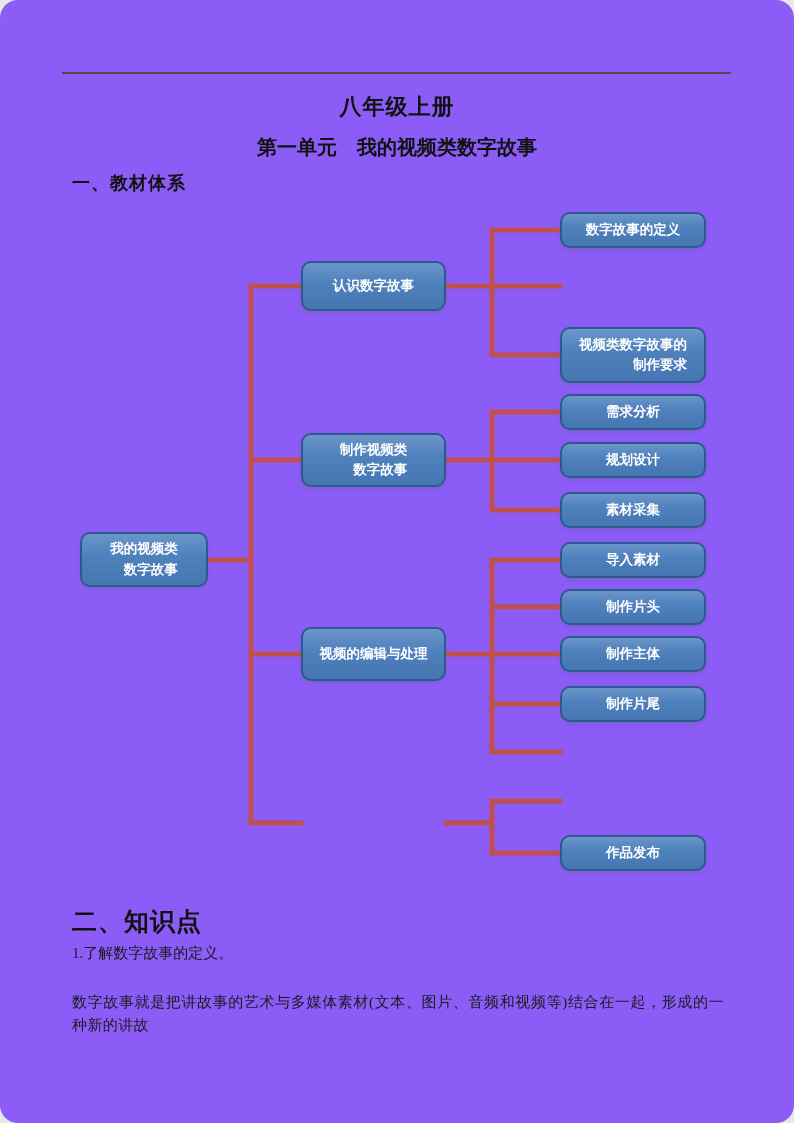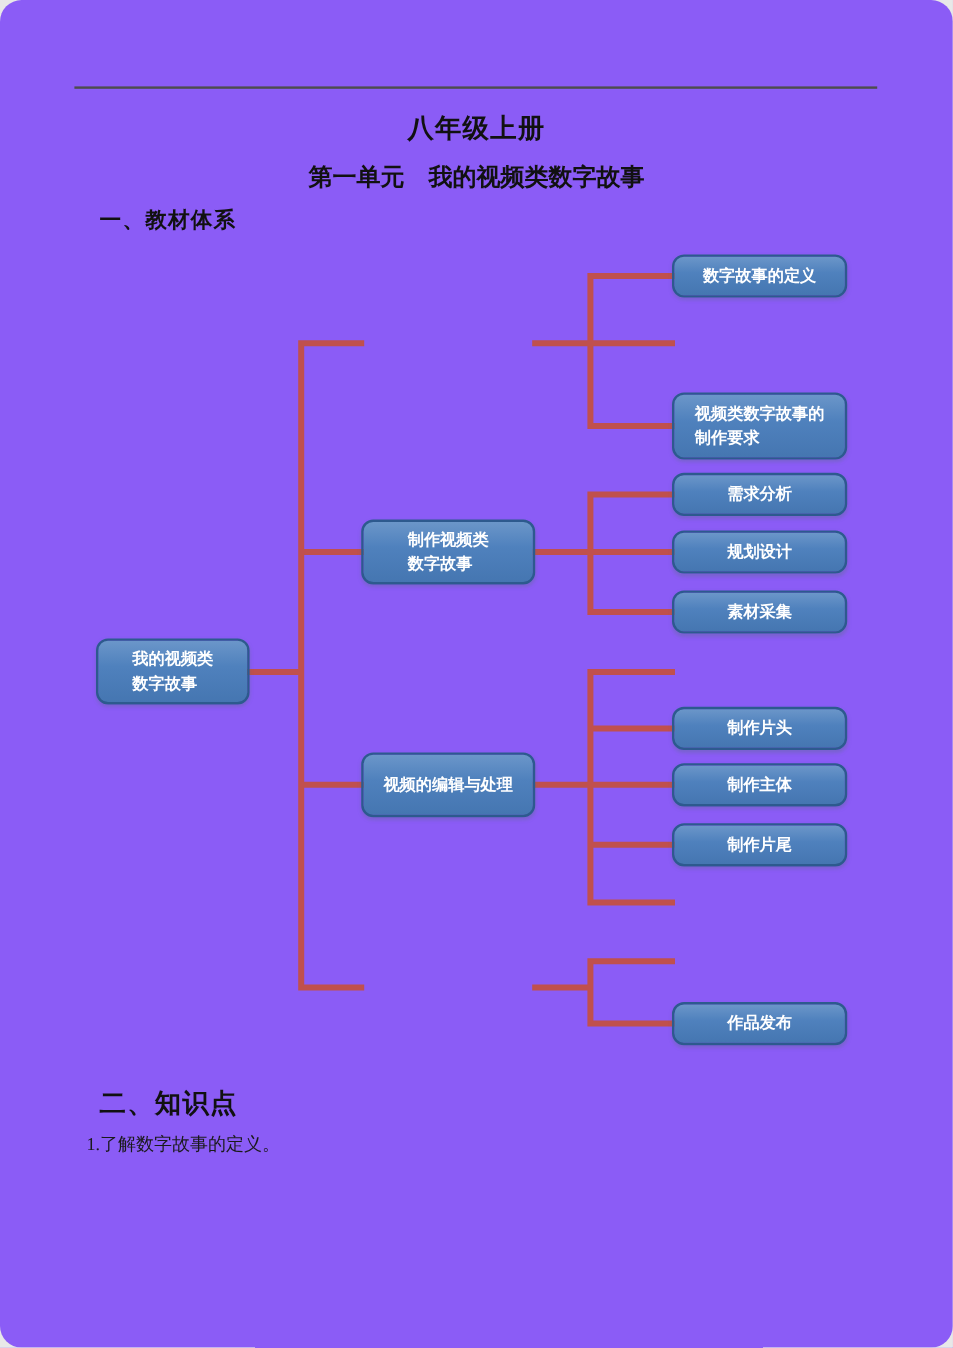--- a/index.html
+++ b/index.html
@@ -36,24 +36,23 @@
     text-align: center;
     font-size: 20px;
     font-weight: bold;
   }
   .sec-heading {
     position: absolute;
     left: 72px;
     font-size: 18px;
     font-weight: bold;
     letter-spacing: 1px;
-    margin-left: 11px;
   }
   .sec-heading.s1 { top: 171px; }
-  .sec-heading.s2 { top: 905px; font-size: 22px; }
+  .sec-heading.s2 { top: 905px; font-size: 25px; }
   .body-text {
     position: absolute;
     left: 72px;
     font-family: "Liberation Serif", "DejaVu Serif", serif;
     font-size: 15px;
     color: #1a1a1a;
   }
   .body-text.point1 { top: 944px; }
   .body-text.para {
     top: 991px;
@@ -78,21 +77,21 @@
     background: linear-gradient(180deg, #6b96c9 0%, #4f81bd 42%, #4576b1 100%);
     border: 2.5px solid #2d5a8e;
     border-radius: 10px;
     color: #ffffff;
     font-weight: bold;
     font-size: 13.5px;
     line-height: 1.5;
     display: flex;
     align-items: center;
     justify-content: center;
-    text-align: left;
+    text-align: right;
     white-space: pre-line;
     box-shadow: 0 2px 3px rgba(90, 110, 135, 0.35);
   }
 </style>
 </head>
 <body>
 
 <div class="page">
 
   <div class="top-rule"></div>
@@ -114,36 +113,39 @@
            M492 412 L492 510  M492 412 L560 412  M492 510 L560 510
            M446 654 L560 654
            M492 560 L492 752  M492 560 L560 560  M492 607 L560 607  M492 704 L560 704  M492 752 L560 752
            M446 823 L492 823
            M492 801 L492 853  M492 801 L560 801  M492 853 L560 853"></path>
     </svg>
 
     <div class="node" style="left:80px; top:532px; width:128px; height:55px">我的视频类
 数字故事</div>
 
+    <div class="node" style="left:301px; top:261px; width:145px; height:50px">认识数字故事</div>
     <div class="node" style="left:301px; top:433px; width:145px; height:54px">制作视频类
 数字故事</div>
     <div class="node" style="left:301px; top:627px; width:145px; height:54px">视频的编辑与处理</div>
 
     <div class="node" style="left:560px; top:212px; width:146px; height:36px">数字故事的定义</div>
     <div class="node" style="left:560px; top:327px; width:146px; height:56px">视频类数字故事的
 制作要求</div>
 
     <div class="node" style="left:560px; top:394px; width:146px; height:36px">需求分析</div>
     <div class="node" style="left:560px; top:442px; width:146px; height:36px">规划设计</div>
     <div class="node" style="left:560px; top:492px; width:146px; height:36px">素材采集</div>
 
+    <div class="node" style="left:560px; top:542px; width:146px; height:36px">导入素材</div>
     <div class="node" style="left:560px; top:589px; width:146px; height:36px">制作片头</div>
     <div class="node" style="left:560px; top:636px; width:146px; height:36px">制作主体</div>
     <div class="node" style="left:560px; top:686px; width:146px; height:36px">制作片尾</div>
 
     <div class="node" style="left:560px; top:835px; width:146px; height:36px">作品发布</div>
 
   </div>
 
   <div class="sec-heading s2">二、知识点</div>
   <div class="body-text point1">1.了解数字故事的定义。</div>
+  <div class="body-text para">数字故事就是把讲故事的艺术与多媒体素材(文本、图片、音频和视频等)结合在一起，形成的一种新的讲故</div>
 
 </div>
 
 </body></html>

